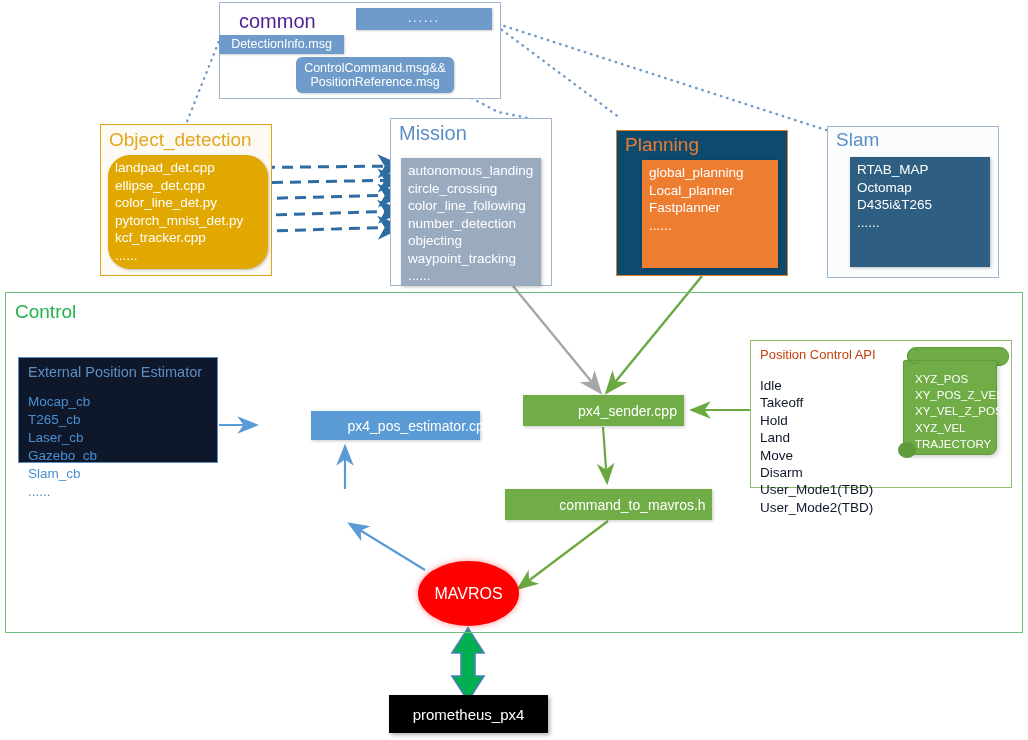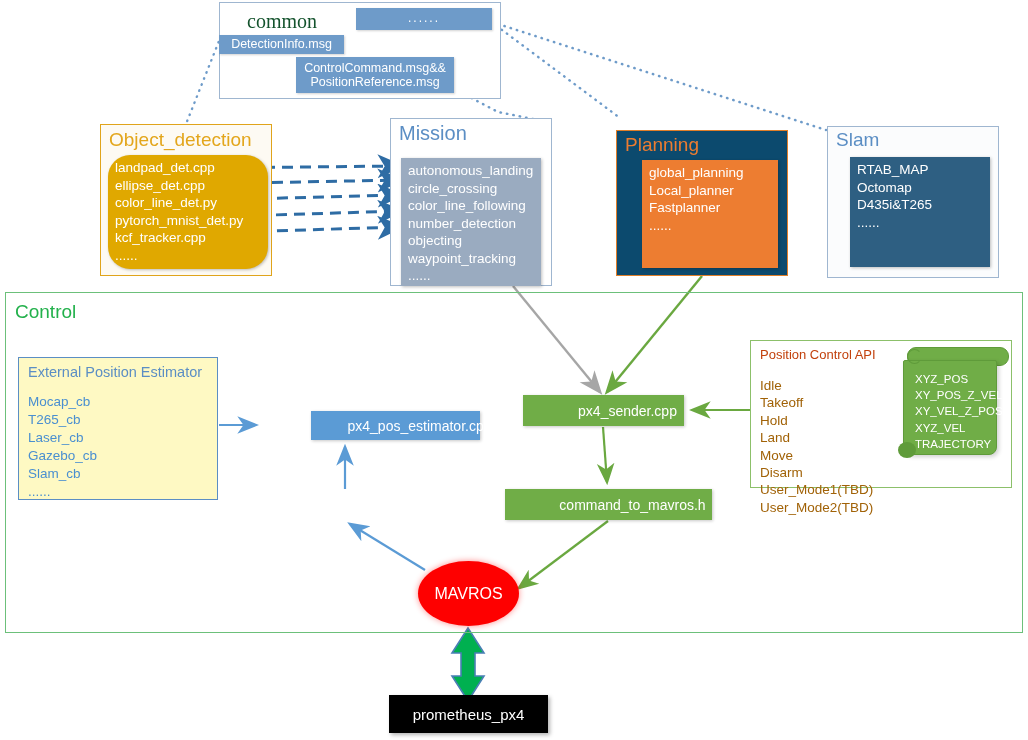--- a/index.html
+++ b/index.html
@@ -7,27 +7,27 @@
        font-family:"Liberation Sans", sans-serif;}
   .canvas{position:absolute;left:0;top:0;width:1028px;height:740px;}
   svg.wires{position:absolute;left:0;top:0;width:1028px;height:740px;pointer-events:none;}
 
   .box{position:absolute;box-sizing:border-box;}
   .outer{background:#fdfdfd;border:1px solid #9fb6d0;}
   .outer-title{position:absolute;font-size:19px;font-weight:400;line-height:1;}
 
   
   #common{left:219px;top:2px;width:282px;height:97px;border:1px solid #9fb6d0;background:#ffffff;}
-  #common .ttl{left:27px;top:8px;color:#14532d;font-size:20px;font-family:Liberation Serif, serif;}
+  #common .ttl{left:19px;top:8px;color:#4c1d95;font-size:20px;}
   .blue-chip{position:absolute;background:#6e9bc9;color:#ffffff;font-size:13px;
              display:flex;align-items:center;justify-content:center;text-align:center;
              box-shadow:1px 1px 2px rgba(0,0,0,.18);line-height:1.15;}
   #chip-dots{left:136px;top:5px;width:136px;height:22px;letter-spacing:2px;font-size:12px;}
   #chip-detection{left:-1px;top:32px;width:125px;height:19px;font-size:12.5px;}
-  #chip-control{left:76px;top:54px;width:158px;height:36px;font-size:12.5px;}
+  #chip-control{left:76px;top:54px;width:158px;height:36px;font-size:12.5px;border-radius:6px;}
 
   
   #objdet{left:100px;top:124px;width:172px;height:152px;border:1px solid #e0a41b;background:#fdfaf3;}
   #objdet .ttl{left:8px;top:5px;color:#e3a61c;font-size:19px;}
   .inner-fill{position:absolute;box-sizing:border-box;padding:4px 7px;color:#ffffff;
               font-size:13.5px;line-height:17.5px;box-shadow:1px 1px 3px rgba(0,0,0,.25);}
   #objdet .inner-fill{left:7px;top:30px;width:160px;height:114px;background:#e0a800;border-radius:22px;}
 
   #mission{left:390px;top:118px;width:162px;height:168px;border:1px solid #9fb6d0;background:#ffffff;}
   #mission .ttl{left:8px;top:4px;color:#5b8ec4;font-size:20px;}
@@ -38,27 +38,27 @@
   #planning .inner-fill{left:25px;top:29px;width:136px;height:108px;background:#ed7d31;}
 
   #slam{left:827px;top:126px;width:172px;height:152px;border:1px solid #9fb6d0;background:#fbfcfd;padding-left:32px;}
   #slam .ttl{left:8px;top:3px;color:#5b8ec4;font-size:19px;}
   #slam .inner-fill{left:22px;top:30px;width:140px;height:110px;background:#2e5f82;}
 
   
   #control{left:5px;top:292px;width:1018px;height:341px;border:1.5px solid #6cc07a;background:transparent;}
   #control .ttl{left:9px;top:9px;color:#23b14c;font-size:19px;}
 
-  #estimator{left:18px;top:357px;width:200px;height:143px;border:1px solid #5b8ec4;background:#fef9c3;padding-left:42px;}
+  #estimator{left:18px;top:357px;width:200px;height:106px;border:1px solid #5b8ec4;background:#0f172a;padding-left:42px;}
   #estimator .hdr{position:absolute;left:9px;top:6px;color:#5b8ec4;font-size:14.5px;}
   #estimator .lst{position:absolute;left:9px;top:35px;color:#4a8fd0;font-size:13.5px;line-height:18px;}
 
   #pcapi{left:750px;top:340px;width:262px;height:148px;border:1px solid #8cc06a;background:#ffffff;}
   #pcapi .hdr{position:absolute;left:9px;top:6px;color:#c2410c;font-size:13px;}
-  #pcapi .lst{position:absolute;left:9px;top:19px;color:#a16207;font-size:13.5px;line-height:17.4px;}
+  #pcapi .lst{position:absolute;left:9px;top:19px;color:#0f172a;font-size:13.5px;line-height:17.4px;}
 
   
   #scroll{position:absolute;left:903px;top:347px;width:104px;height:115px;}
   #scroll .sc-top{position:absolute;left:4px;top:0;width:100px;height:17px;
                   background:#70ad47;border-radius:9px;border:1px solid #5f9b3a;}
   #scroll .sc-body{position:absolute;left:0px;top:13px;width:92px;height:93px;
                    background:#70ad47;border:1px solid #5f9b3a;border-radius:2px 2px 8px 8px;
                    box-shadow:2px 2px 4px rgba(0,0,0,.18);}
   #scroll .sc-curl{position:absolute;left:4px;top:2px;width:13px;height:13px;
                    border:1.5px solid #5f9b3a;border-radius:50%;border-right-color:transparent;}

